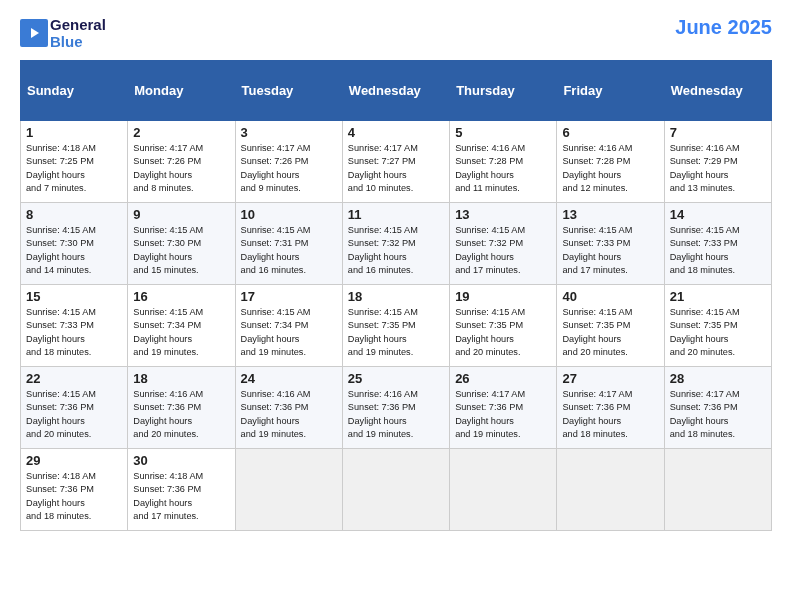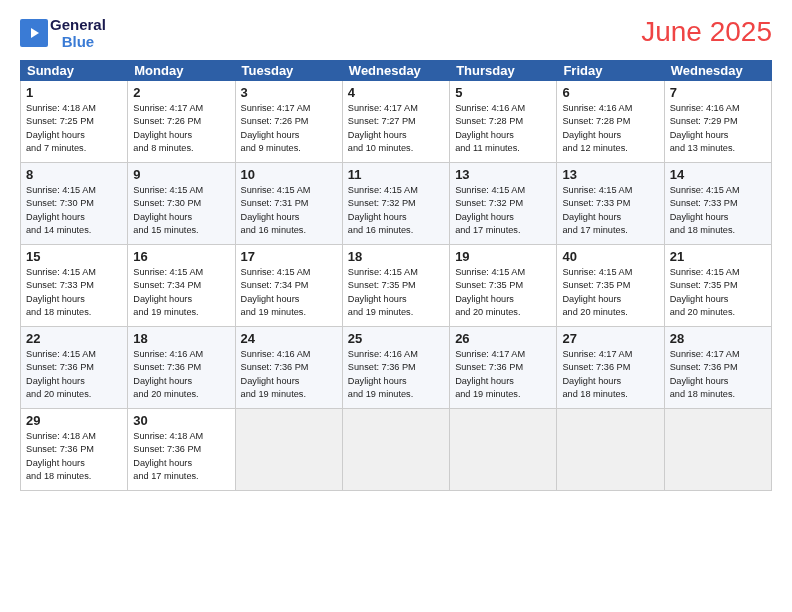--- a/index.html
+++ b/index.html
@@ -19,38 +19,38 @@
     .header {
       display: flex;
       justify-content: space-between;
       align-items: flex-start;
       margin-bottom: 10px;
     }
     .title-block {
       text-align: right;
     }
     .month-title {
-      font-size: 28px;
-      font-weight: normal;
-      color: #ef4444;
+      font-size: 20px;
+      font-weight: bold;
+      color: #3b82f6;
     }
     .location {
       font-size: 14px;
       color: #444;
     }
     .calendar {
       width: 100%;
       border-collapse: collapse;
       table-layout: fixed;
     }
     .calendar th {
       background-color: #2d5fa6;
       color: #fff;
       text-align: left;
-      padding: 2px 6px;
+      padding: 22px 6px;
       font-size: 13px;
       font-weight: bold;
       border: 1px solid #2d5fa6;
     }
     .calendar td {
       border: 1px solid #ccc;
       vertical-align: top;
       padding: 4px 5px;
       font-size: 9.5px;
       color: #222;
@@ -71,21 +71,20 @@
       line-height: 1.45;
       font-size: 9.2px;
     }
     .empty-cell {
       background: #f0f0f0 !important;
     }
     .logo-wrapper {
       display: flex;
       align-items: center;
       gap: 2px;
-      text-align: center;
     }
     .logo-blue-rect {
       background: #3a7bd5;
       width: 28px;
       height: 28px;
       display: flex;
       align-items: center;
       justify-content: center;
       position: relative;
       border-radius: 2px;

